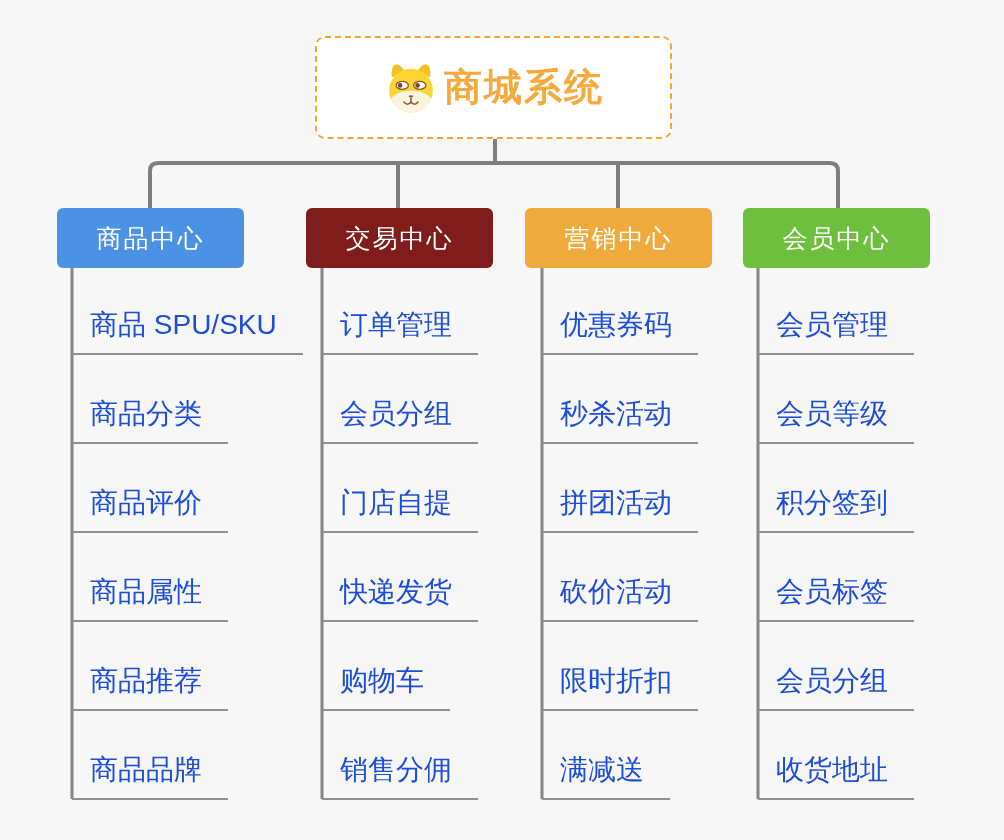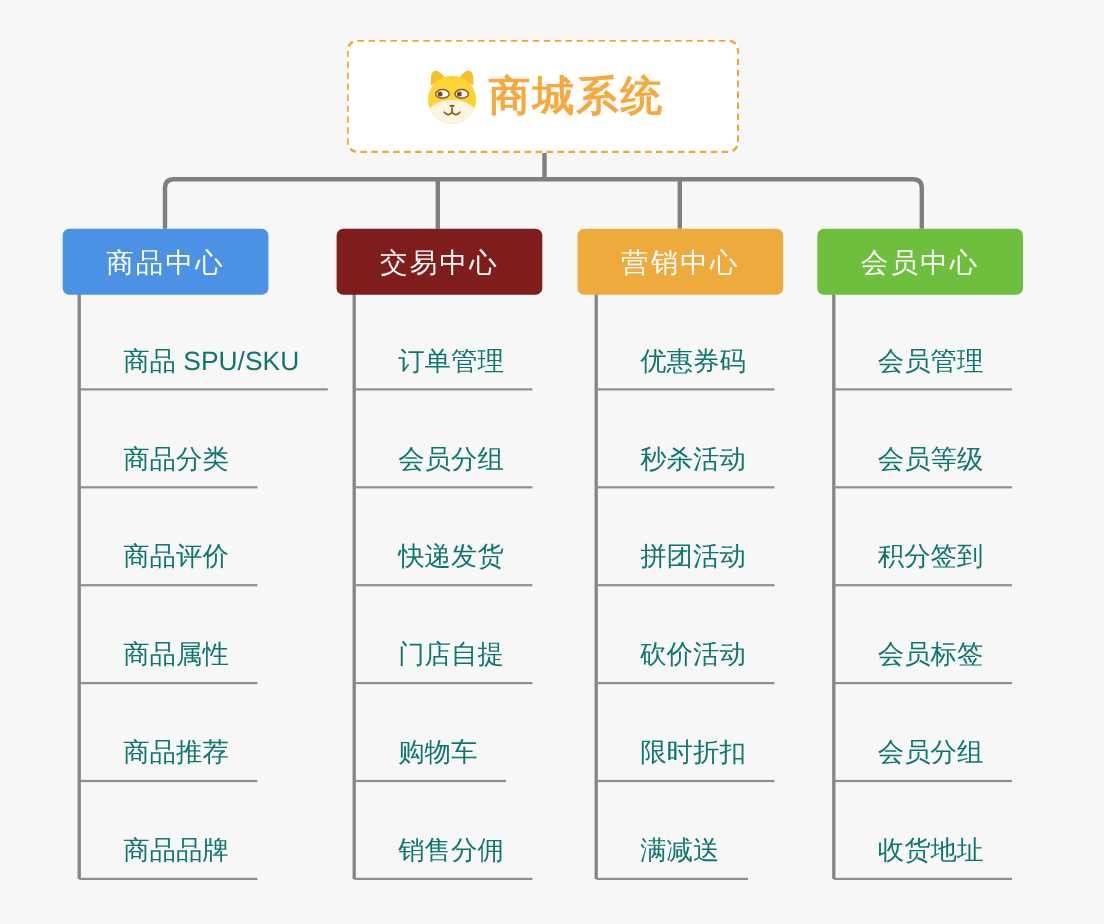--- a/index.html
+++ b/index.html
@@ -40,22 +40,22 @@
   .col{position:absolute;top:266px;}
   .col-0{left:72px;}
   .col-1{left:322px;}
   .col-2{left:542px;}
   .col-3{left:758px;}
   .item{
     height:89px;box-sizing:border-box;
     border-bottom:2px solid #8f8f8f;
     width:fit-content;
     display:flex;align-items:flex-end;
-    padding:0 26px 9px 40px;
-    font-size:24px;color:#0f766e;
+    padding:0 26px 9px 18px;
+    font-size:28px;color:#1d4ed8;
     white-space:nowrap;
   }
 </style>
 </head>
 <body>
 
 <div class="canvas">
 
   <svg class="lines" width="1004" height="840" viewBox="0 0 1004 840">
 
@@ -115,22 +115,22 @@
     <div class="item">商品分类</div>
     <div class="item">商品评价</div>
     <div class="item">商品属性</div>
     <div class="item">商品推荐</div>
     <div class="item">商品品牌</div>
   </div>
 
   <div class="col col-1">
     <div class="item">订单管理</div>
     <div class="item">会员分组</div>
+    <div class="item">门店自提</div>
     <div class="item">快递发货</div>
-    <div class="item">门店自提</div>
     <div class="item">购物车</div>
     <div class="item">销售分佣</div>
   </div>
 
   <div class="col col-2">
     <div class="item">优惠券码</div>
     <div class="item">秒杀活动</div>
     <div class="item">拼团活动</div>
     <div class="item">砍价活动</div>
     <div class="item">限时折扣</div>

